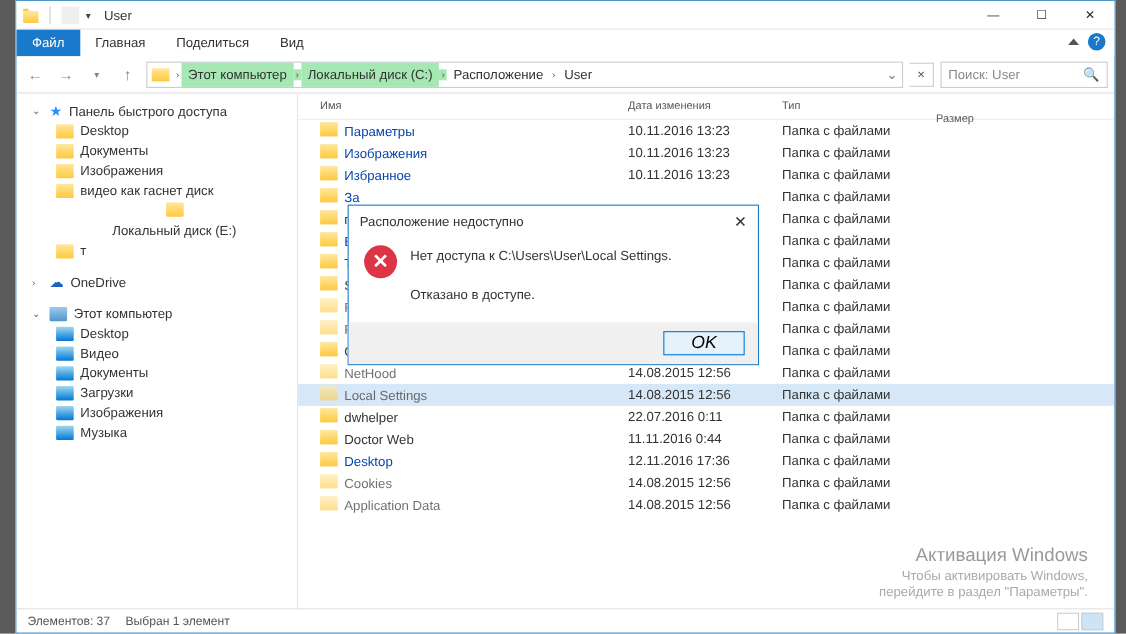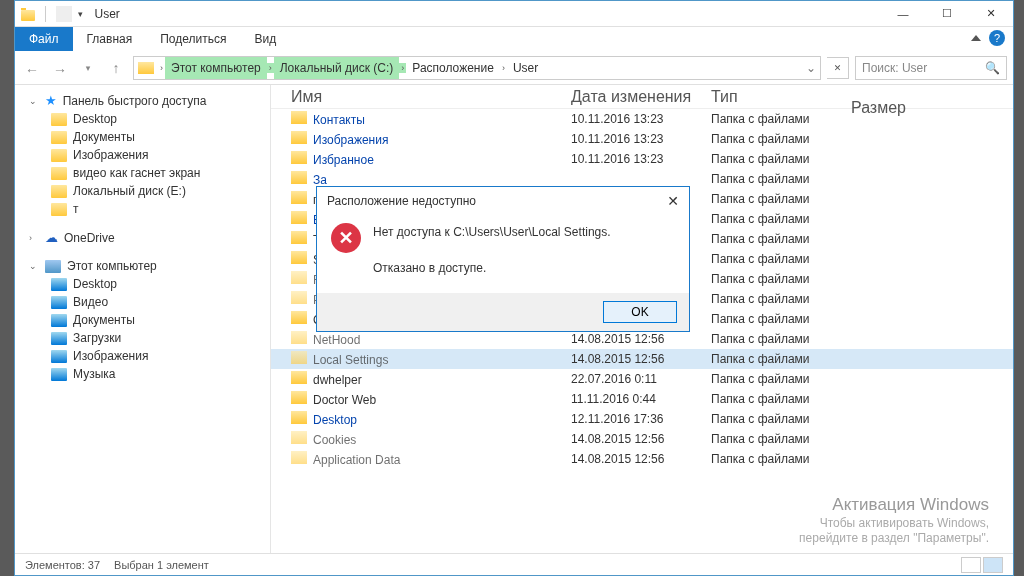--- a/index.html
+++ b/index.html
@@ -36,42 +36,42 @@
   .sidebar { width: 256px; border-right: 1px solid #e5e5e5; overflow-y: auto; padding: 6px 0 6px 10px;}
   .sb-group { margin-bottom: 10px;}
   .sb-item { display: flex; align-items: center; font-size: 12px; color: #333; padding: 2px 4px; gap: 6px;}
   .sb-caret { width:10px; font-size: 9px; color:#666;}
   .sb-ico { width:16px; height:13px; border-radius:1px;}
   .sb-star { color:#1e90ff; font-size:13px;}
   .sb-fold { background:linear-gradient(#ffe79e,#ffc93c);}
   .sb-pc { background:linear-gradient(#a0c8f0,#5097c8);}
   .sb-cloud { color:#2060c0; font-size:13px;}
   .filelist { flex: 1; overflow-y: auto; position:relative;}
-  .fl-head { display: flex; font-size: 16px; color: #555; border-bottom: 1px solid #eee; height: 24px; align-items: center; padding-left: 20px;}
+  .fl-head { display: flex; font-size: 10px; color: #555; border-bottom: 1px solid #eee; height: 24px; align-items: center; padding-left: 20px;}
   .col-name { width: 280px;}
   .col-date { width: 140px;}
   .col-type { width: 140px;}
   .col-size { width: 80px; margin-top: 23px;}
   .fl-row { display: flex; font-size: 12px; color: #333; height: 20px; align-items: center; padding-left: 20px;}
   .fl-row.sel { background: #d6e8f7;}
   .fi-ico { width:16px;height:13px; margin-right:6px;}
   .fi-fold { background:linear-gradient(#ffe79e,#ffc93c);}
   .fi-link { color:#0645ad;}
   .status { height: 22px; border-top: 1px solid #e0e0e0; display:flex;align-items:center;font-size:11px;color:#555;padding:0 10px;gap:14px;}
   .status-right { margin-left:auto; display:flex; gap:2px;}
   .view-ico { width:20px;height:16px;border:1px solid #ccc;}
   
   .dialog { position: absolute; top: 186px; left: 316px; width: 374px; background: #fff; border: 1px solid #1979ca; }
   .dlg-title { height: 28px; display:flex;align-items:center;padding:0 10px;font-size:12px;color:#333;text-align:right;}
   .dlg-close { margin-left:auto; font-size:14px; color:#333;}
   .dlg-body { padding: 8px 14px 16px 14px; display:flex; gap:12px;}
   .dlg-err-ico { width:30px;height:30px;border-radius:50%;background:#dc3545;color:#fff;display:flex;align-items:center;justify-content:center;font-size:18px;font-weight:bold;flex-shrink:0;}
   .dlg-text { font-size:12px; color:#333; line-height:1.5;}
   .dlg-footer { height:38px;background:#f0f0f0;display:flex;align-items:center;justify-content:flex-end;padding:0 12px;}
-  .dlg-ok { width:74px;height:22px;border:1px solid #0078d7;background:#e5f1fb;font-size:12px;display:flex;align-items:center;justify-content:center;}
+  .dlg-ok { width:74px;height:22px;border:1px solid #0078d7;background:#e5f1fb;font-size:16px;display:flex;align-items:center;justify-content:center;font-style:italic;}
   
   .watermark { position:absolute; right:24px; bottom:28px; text-align:right; font-size:12px; color:#aaa; line-height:1.3;}
   .wm-title { font-size:17px; color:#999;}
 </style>
 </head>
 <body>
 
 <div class="window">
 
   <div class="titlebar">
@@ -140,23 +140,23 @@
             <div class="sb-item" style="padding-left: 26px;">
               <span class="sb-ico sb-fold"></span>
               <span>Документы</span>
             </div>
             <div class="sb-item" style="padding-left: 26px;">
               <span class="sb-ico sb-fold"></span>
               <span>Изображения</span>
             </div>
             <div class="sb-item" style="padding-left: 26px;">
               <span class="sb-ico sb-fold"></span>
-              <span>видео как гаснет экран</span>
-            </div>
-            <div class="sb-item" style="padding-left: 26px;">
+              <span>видео как гаснет диск</span>
+            </div>
+            <div class="sb-item" style="padding-left: 26px; flex-direction: column;">
               <span class="sb-ico sb-fold"></span>
               <span>Локальный диск (E:)</span>
             </div>
             <div class="sb-item" style="padding-left: 26px;">
               <span class="sb-ico sb-fold"></span>
               <span>т</span>
             </div>
           </div>
       </div>
       <div class="sb-group">
@@ -203,21 +203,21 @@
 
     <div class="filelist">
       <div class="fl-head">
         <div class="col-name">Имя</div>
         <div class="col-date">Дата изменения</div>
         <div class="col-type">Тип</div>
         <div class="col-size">Размер</div>
       </div>
       <div id="fl-body">
           <div class="fl-row">
-            <div class="col-name"><span class="fi-ico fi-fold" style="display:inline-block;"></span><span class="fi-link">Контакты</span></div>
+            <div class="col-name"><span class="fi-ico fi-fold" style="display:inline-block;"></span><span class="fi-link">Параметры</span></div>
             <div class="col-date">10.11.2016 13:23</div>
             <div class="col-type">Папка с файлами</div>
             <div class="col-size"></div>
           </div>
           <div class="fl-row">
             <div class="col-name"><span class="fi-ico fi-fold" style="display:inline-block;"></span><span class="fi-link">Изображения</span></div>
             <div class="col-date">10.11.2016 13:23</div>
             <div class="col-type">Папка с файлами</div>
             <div class="col-size"></div>
           </div>

